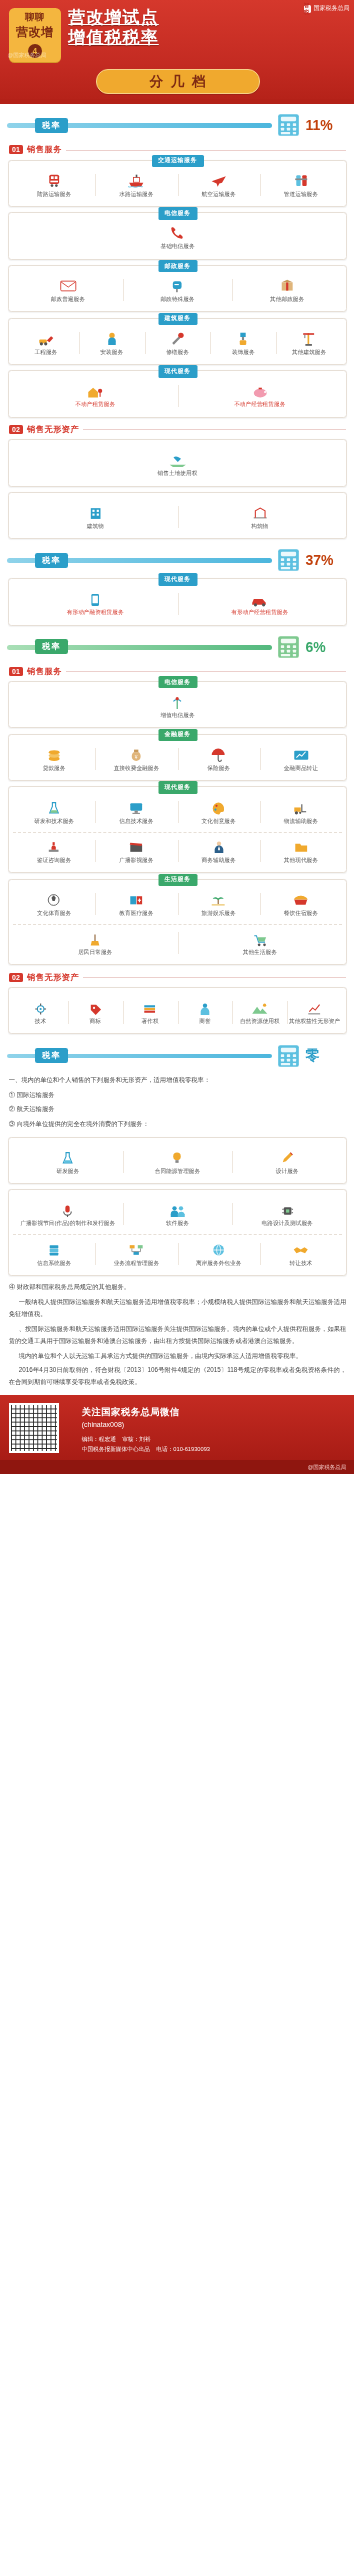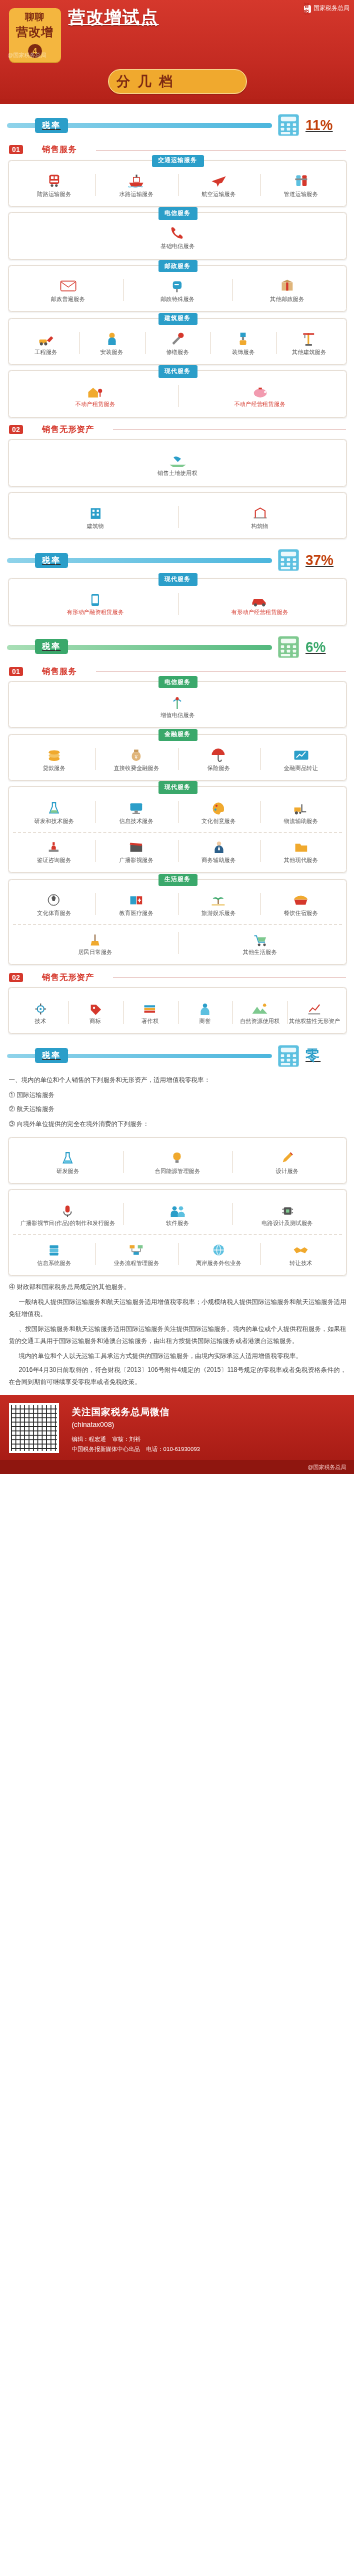--- a/index.html
+++ b/index.html
@@ -53,40 +53,39 @@
     position:absolute; top:4.4px; right:5.5px;
     display:flex; align-items:center; gap:2.2px;
     color:#fff; font-size:6px; opacity:.95;
   }
   .hdr-brand .dot {
     width:7.6px;height:7.6px;border-radius:1.6px;background:#fff;color:#c42b22;
     font-size:5.5px;font-weight:bold;display:flex;align-items:center;justify-content:center;
   }
   .hdr-sub {
     margin: 6.5px auto 0;
-    width: 139px;
+    width: 164px;
     background: #f0a92e;
     border: 1.6px solid #f7d188;
     border-radius: 12px;
     color: #7e2a12;
     font-size: 13.6px; font-weight: bold; letter-spacing: 7.6px;
-    padding: 2.7px 0 2.7px 7.6px;
+    text-align:center; padding: 2.7px 0 2.7px 7.6px;
     box-shadow: 0 1.1px 0 rgba(0,0,0,.12);
   }
   .watermark {
     position:absolute; left:7.6px; top:52px;
     font-size:5.5px; color:rgba(255,255,255,.55);
   }
 
   
   .rate-band {
     display:flex; align-items:center; gap:0;
     margin: 8.7px 6.5px 5.5px;
     height: 25px;
-    text-decoration: underline;
   }
   .rate-strip {
     flex: 1 1 auto; height: 14px; position:relative; display:flex; align-items:center;
   }
   .rate-strip .bar {
     position:absolute; left:0; right:0; top:4.9px; height: 4.9px;
     background: linear-gradient(90deg,#8fd3ea,#4cb6dd);
     border-radius: 2.7px;
   }
   .rate-label {
@@ -102,21 +101,21 @@
   .rate-value {
     flex: none; font-size: 14px; font-weight: bold; color:#c2410c; min-width: 43px;
   }
   .rate-value.green { color:#3aa86b; }
   .rate-value.zero { color:#2b9ec9; letter-spacing:1.1px;}
   .rate-band.green .bar { background: linear-gradient(90deg,#a9dfb6,#54b97e); }
   .rate-band.green .rate-label { background:#3aa86b; }
 
   
   .sec-head {
-    display:flex; align-items:center; gap:19px;
+    display:flex; align-items:center; gap:4px;
     margin: 6.5px 8.7px 4.4px;
   }
   .sec-num {
     background:#d5382c; color:#fff; font-size:7px; font-weight:bold;
     padding:1.1px 3.3px; border-radius:1.6px;
   }
   .sec-title { color:#d5382c; font-size:8.2px; font-weight:bold; letter-spacing:0.5px; }
   .sec-rule { flex:1; height:0.5px; background:#eccfcc; }
 
   
@@ -165,21 +164,21 @@
   .textblock p { margin-bottom: 3.3px; }
   .textblock .t-indent { text-indent: 1.6em; }
   .red { color:#d5382c; }
 
   
   .footer {
     margin-top: 7.6px;
     background: linear-gradient(180deg,#c42b22,#a81c15);
     padding: 7.6px 8.7px 5.5px;
     color:#fff;
-    display:flex; align-items:flex-start; gap:13px;
+    display:flex; align-items:flex-start; gap:23px;
   }
   .qr {
     width: 50px; height: 50px; background:#fff; padding:2.2px; flex:none;
   }
   .qr-inner {
     width:100%; height:100%;
     background-image:
       linear-gradient(90deg,#000 1.1px, transparent 1.1px),
       linear-gradient(0deg,#000 1.1px, transparent 1.1px);
     background-size: 4.4px 4.4px, 4.4px 4.4px;
@@ -208,20 +207,21 @@
       <span>国家税务总局</span>
     </div>
     <div class="hdr-top">
       <div class="hdr-badge">
         <div class="l1">聊聊</div>
         <div class="l2">营改增</div>
         <div class="num">4</div>
       </div>
       <div class="hdr-titlewrap">
         <div class="hdr-title1">营改增试点</div>
+        <div class="hdr-title2">增值税税率</div>
       </div>
     </div>
     <div class="hdr-sub">分几档</div>
     <div class="watermark">@国家税务总局</div>
   </div>
 
   <div class="rate-band">
     <div class="rate-strip">
       <div class="bar"></div>
       <span class="rate-label">税率</span>

